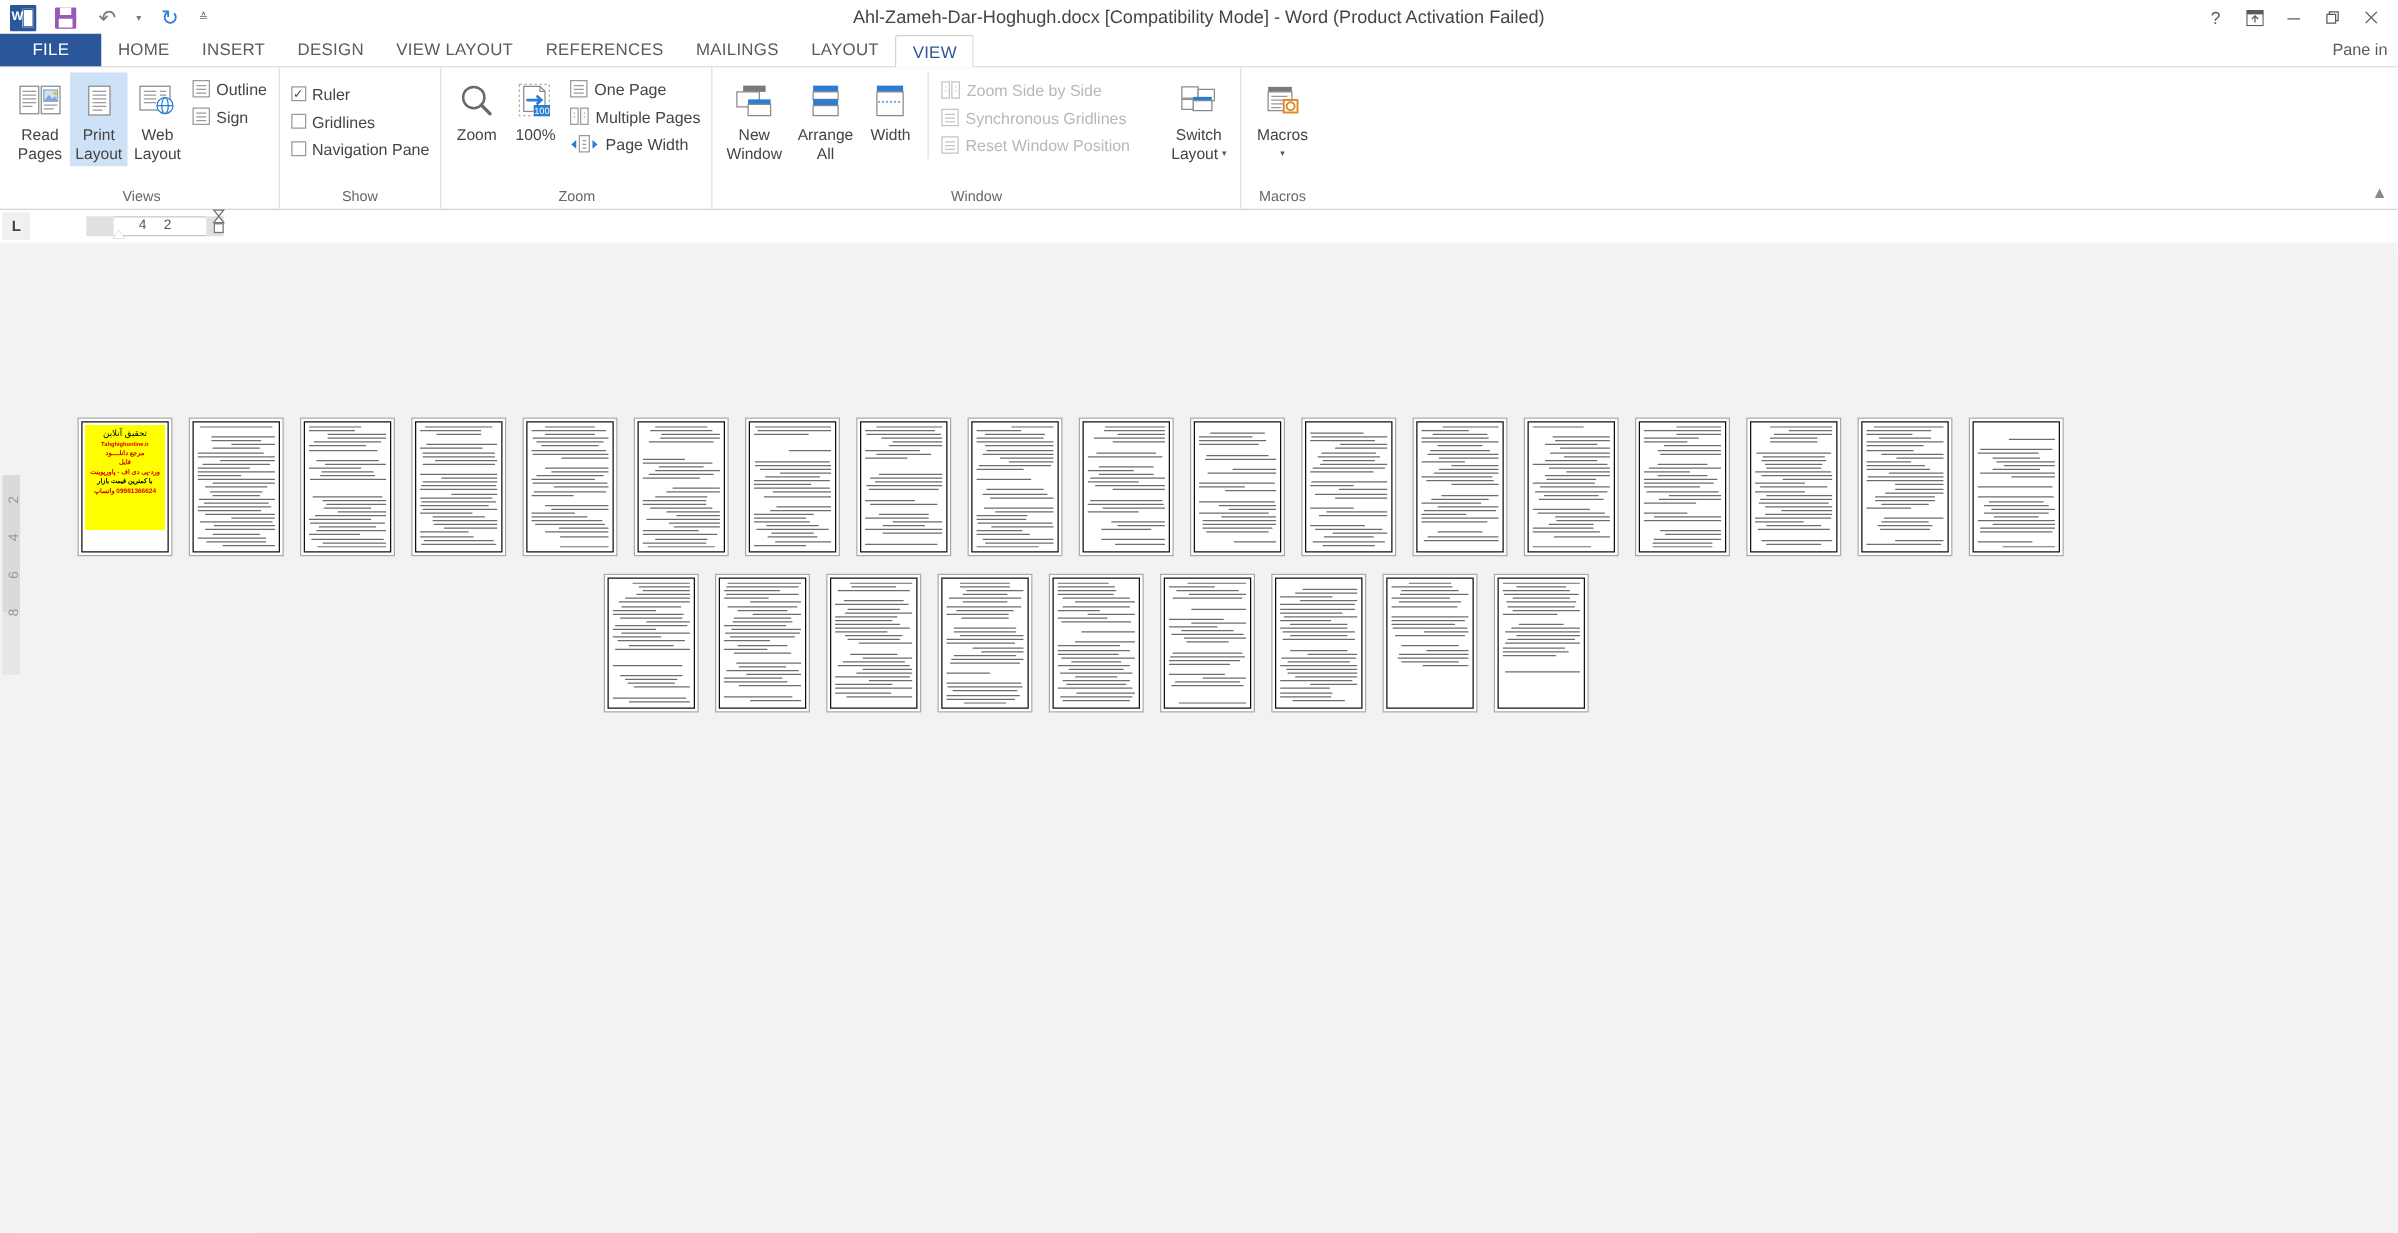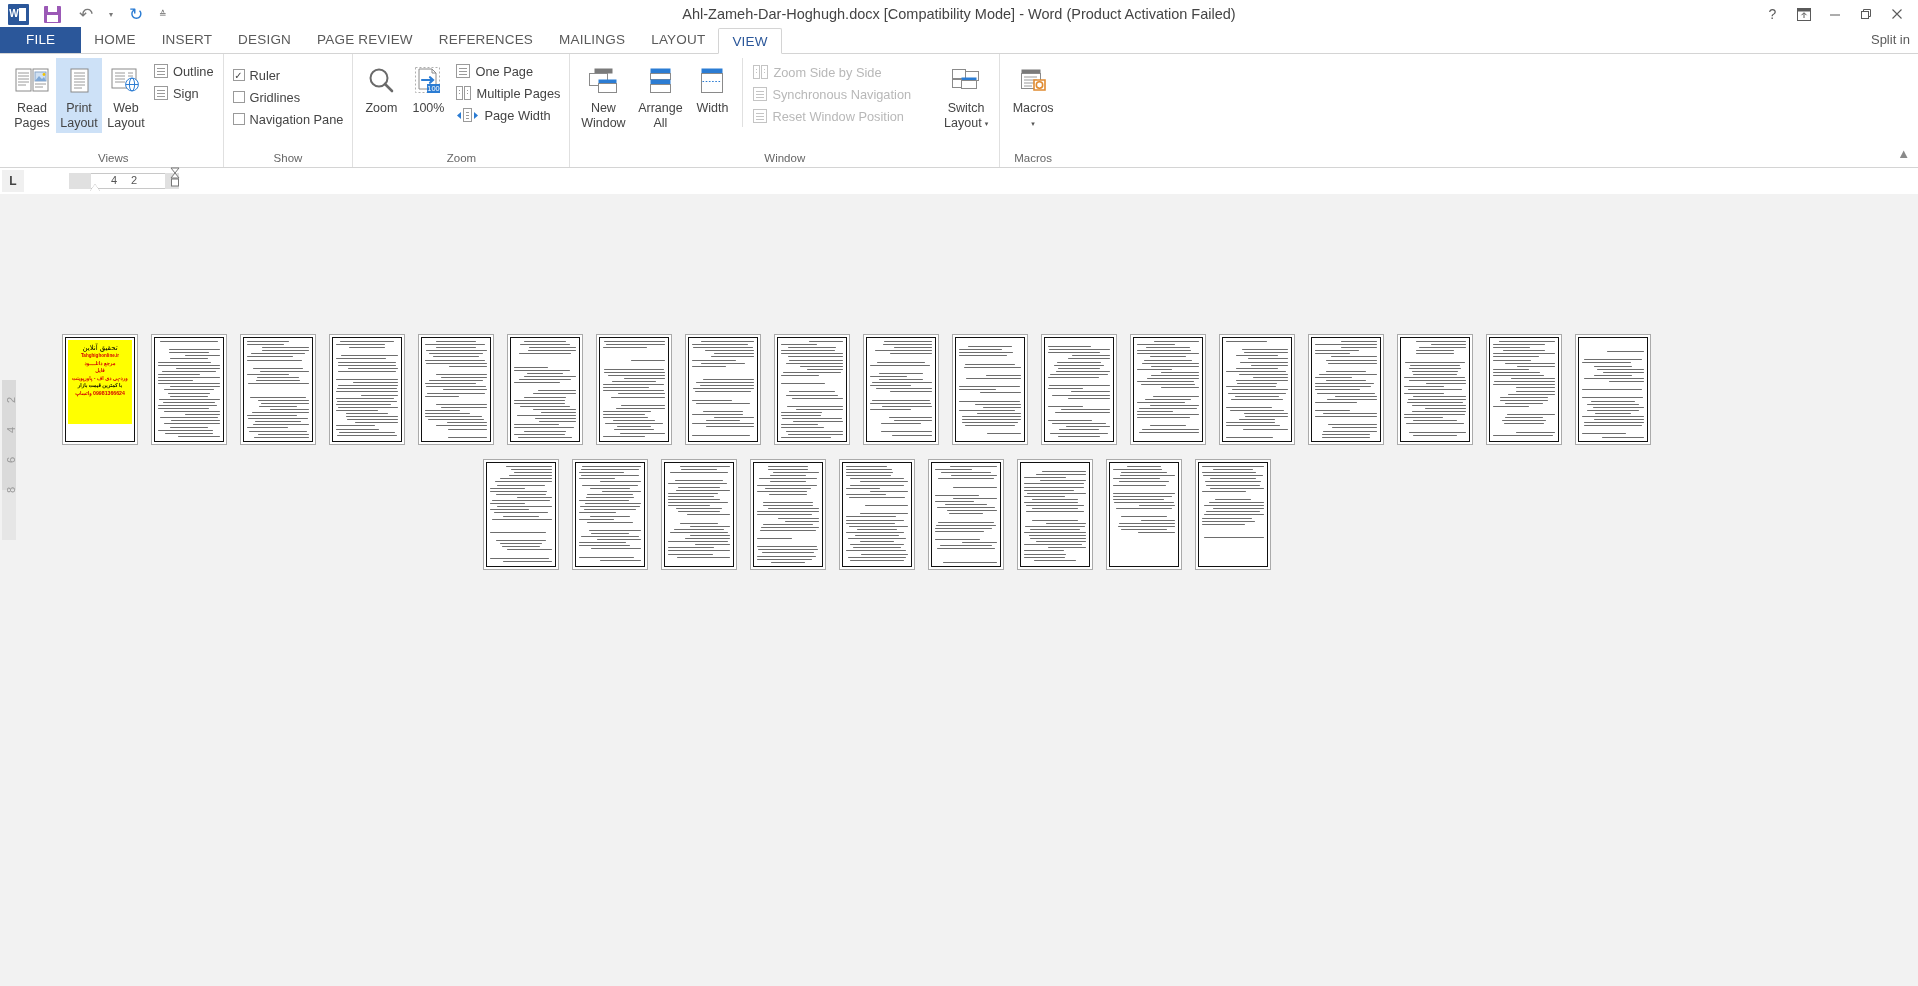--- a/index.html
+++ b/index.html
@@ -211,26 +211,26 @@
         </svg>
     </div>
   </div>
 </div>
 
 <div class="tabstrip">
   <div class="tab file">FILE</div>
   <div class="tab">HOME</div>
   <div class="tab">INSERT</div>
   <div class="tab">DESIGN</div>
-  <div class="tab">PAGE REVIEW</div>
+  <div class="tab">VIEW LAYOUT</div>
   <div class="tab">REFERENCES</div>
   <div class="tab">MAILINGS</div>
   <div class="tab">LAYOUT</div>
   <div class="tab active">VIEW</div>
-  <div class="signin">Split in</div>
+  <div class="signin">Pane in</div>
 </div>
 
 <div class="ribbon">
 
   <div class="rgroup">
     <div class="rgroup-body">
       <div class="bigbtn">
         <span class="glyph">
           <svg width="34" height="28" viewBox="0 0 34 28">
             <rect x="1" y="2" width="15" height="22" fill="#fff" stroke="#8a8a8a"></rect>
@@ -437,21 +437,21 @@
               </span>
           </span>
           <span>Zoom Side by Side</span>
         </div>
         <div class="smallitem disabled">
           <span class="mini-doc" style="border-color:#c4c4c4">
               <i style="top:3px;background:#c4c4c4"></i>
               <i style="top:6px;background:#c4c4c4"></i>
               <i style="top:9px;background:#c4c4c4"></i>
             </span>
-          <span>Synchronous Navigation</span>
+          <span>Synchronous Gridlines</span>
         </div>
         <div class="smallitem disabled">
           <span class="mini-doc" style="border-color:#c4c4c4">
               <i style="top:3px;background:#c4c4c4"></i>
               <i style="top:6px;background:#c4c4c4"></i>
               <i style="top:9px;background:#c4c4c4"></i>
             </span>
           <span>Reset Window Position</span>
         </div>
       </div>

